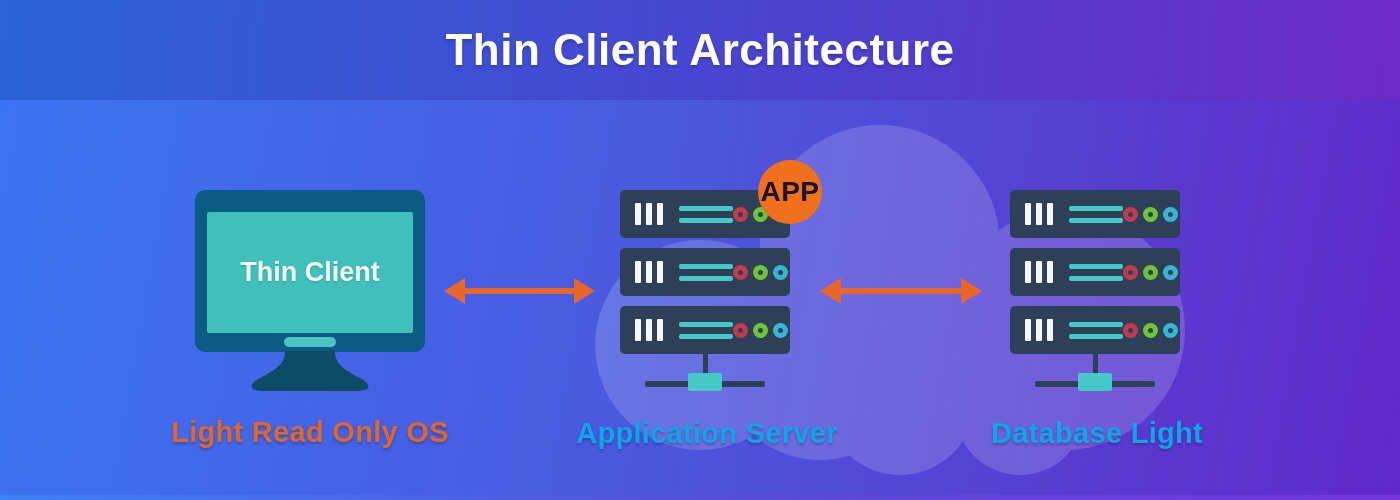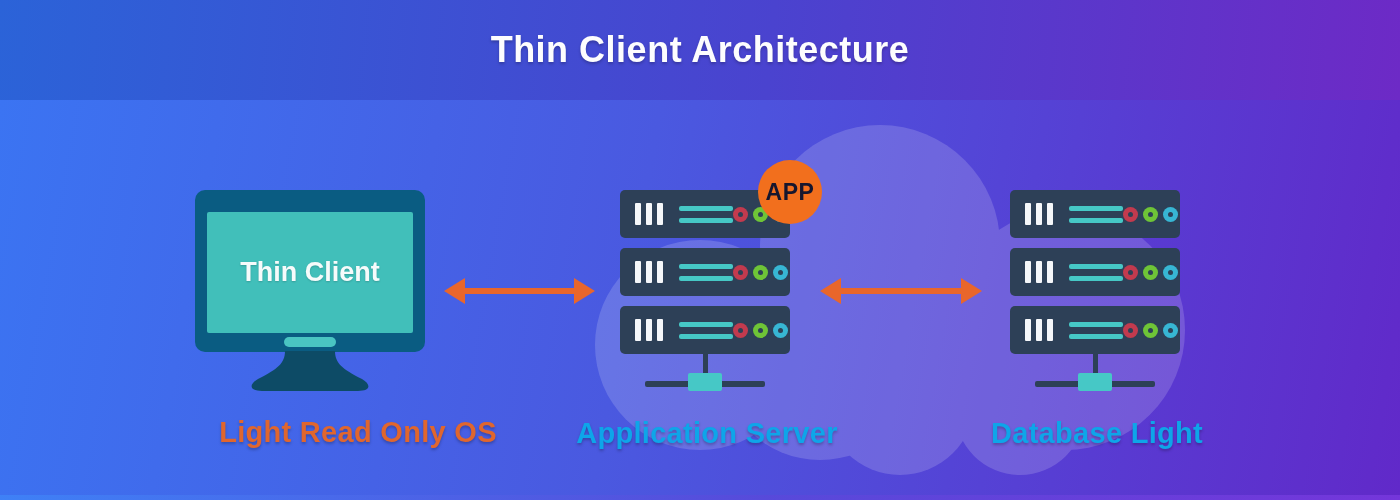--- a/index.html
+++ b/index.html
@@ -16,21 +16,21 @@
   .body-band{
     position:absolute;left:0;top:100px;width:1400px;height:400px;
     background:linear-gradient(100deg,#3b74f2 0%,#4a59e0 45%,#6129c9 100%);
   }
   .footer-strip{
     position:absolute;left:0;bottom:0;width:1400px;height:5px;
     background:linear-gradient(90deg,#3f86f8 0%,#5a48da 55%,#7b3ae0 100%);
     opacity:.75;
   }
   .page-title{
-    color:#fdfdfe;font-size:36px;font-weight:800;letter-spacing:.5px;
+    color:#fdfdfe;font-size:44px;font-weight:800;letter-spacing:.5px;
     text-shadow:0 2px 3px rgba(0,0,0,.22);
   }
   
   .cloud{position:absolute;left:570px;top:110px;}
   
   .monitor{position:absolute;left:195px;top:190px;width:230px;height:202px;padding-left:46px;}
   .bezel{
     position:absolute;left:0;top:0;width:230px;height:162px;
     background:#0a5c82;border-radius:10px;
   }
@@ -47,21 +47,21 @@
     position:absolute;left:50%;bottom:5px;transform:translateX(-50%);
     width:52px;height:10px;border-radius:6px;background:#4ac5c2;
   }
   .stand{position:absolute;left:45px;top:161px;}
   
   .caption{
     position:absolute;white-space:nowrap;transform:translateX(-50%);
     font-size:29px;font-weight:800;letter-spacing:.3px;
     text-shadow:0 2px 3px rgba(0,0,0,.25);
   }
-  .caption.orange{color:#e0662e;margin-left:48px;}
+  .caption.orange{color:#e0662e;}
   .caption.white{color:#0ea5e9;}
   
   .stack{position:absolute;width:170px;}
   .unit{
     width:170px;height:48px;margin-bottom:10px;border-radius:5px;
     background:#2d4057;display:flex;align-items:center;padding:0 15px;
     box-sizing:border-box;
   }
   .slots{display:flex;gap:5px;}
   .slots i{display:block;width:6px;height:22px;background:#f5f7fa;border-radius:1px;}
@@ -76,21 +76,21 @@
   
   .net-v{position:absolute;left:83px;top:164px;width:5px;height:20px;background:#2d4057;}
   .net-h{position:absolute;left:25px;top:191px;width:120px;height:6px;background:#2d4057;border-radius:2px;}
   .net-box{position:absolute;left:68px;top:183px;width:34px;height:18px;background:#46c8c6;border-radius:2px;}
   
   .badge{
     position:absolute;left:758px;top:160px;width:64px;height:64px;border-radius:50%;
     background:#f26f1d;display:flex;align-items:center;justify-content:center;
     z-index:5;
   }
-  .badge span{color:#16162e;font-size:23px;font-weight:800;letter-spacing:.5px;}
+  .badge span{color:#16162e;font-size:28px;font-weight:800;letter-spacing:.5px;}
   
   .arrow{position:absolute;height:28px;display:flex;align-items:center;}
   .arrow .head-l{width:0;height:0;border-top:13px solid transparent;border-bottom:13px solid transparent;border-right:21px solid #e9662b;}
   .arrow .head-r{width:0;height:0;border-top:13px solid transparent;border-bottom:13px solid transparent;border-left:21px solid #e9662b;}
   .arrow .shaft{flex:1;height:6px;background:#e9662b;}
 </style>
 </head>
 <body>
 
 <div class="canvas">

